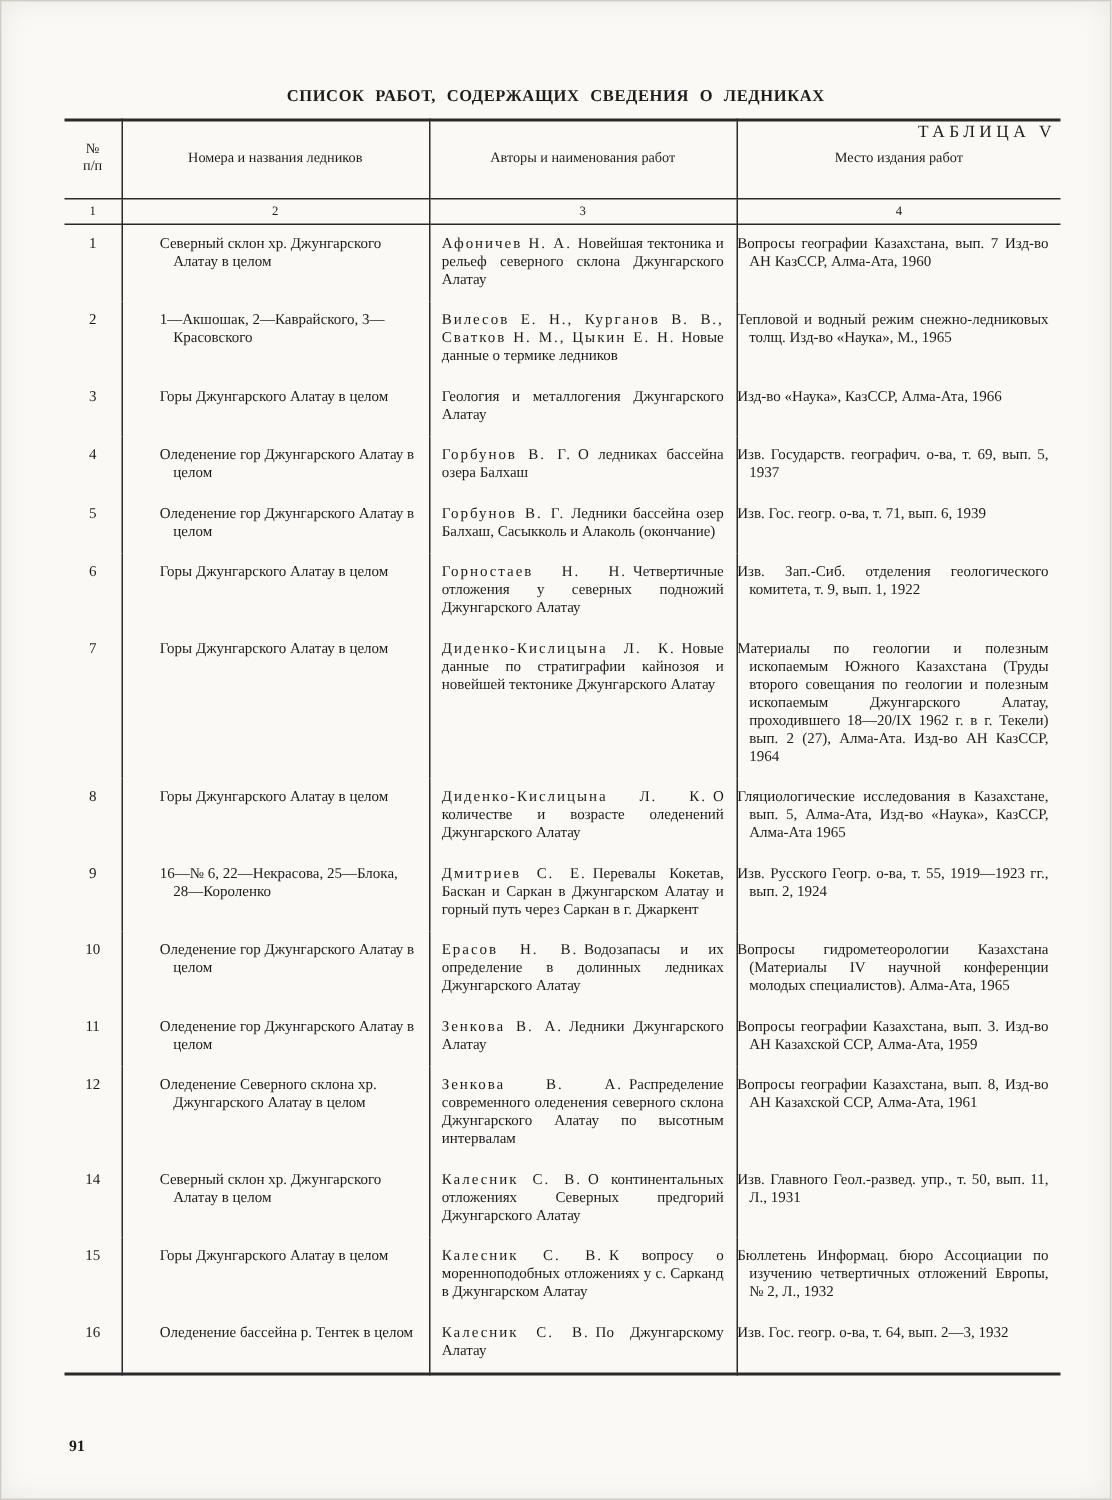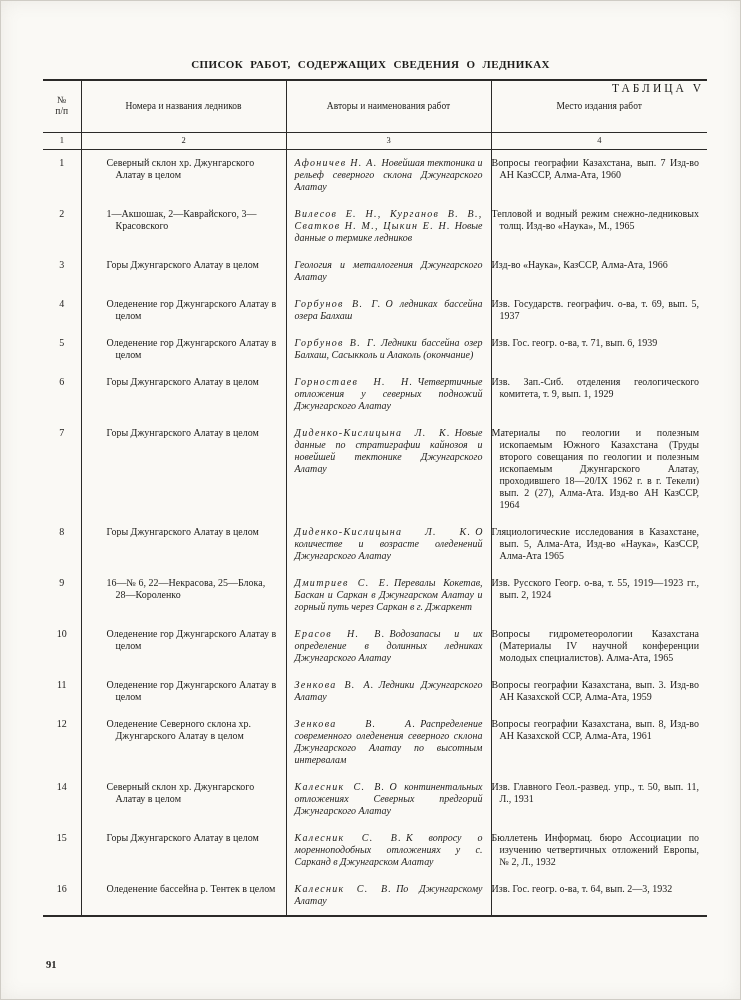--- a/index.html
+++ b/index.html
@@ -61,21 +61,21 @@
   }
   tbody td.c1 {
     text-align: center;
     padding-left: 2px; padding-right: 2px;
     font-size: 10px;
   }
   tbody td.c2 {
     padding-left: 34px; text-indent: -9px;
     text-align: left;
   }
-  tbody td.c3 { text-align: justify; font-style: italic; }
+  tbody td.c3 { text-align: justify; }
   tbody td.c4 {
     text-align: justify;
     text-indent: -8px;
   }
   .author {
     letter-spacing: 1.3px;
   }
   .author:not(:empty) { margin-right: 4px; }
   .page-number {
     position: absolute; top: 958px; left: 45px;
@@ -148,21 +148,21 @@
     <td class="c1 vr1">5</td>
     <td class="c2 vr2">Оледенение гор Джунгарского Алатау в целом</td>
     <td class="c3 vr3"><span class="author">Горбунов В. Г.</span><span>Ледники бассейна озер Балхаш, Сасыкколь и Алаколь (окончание)</span></td>
     <td class="c4">Изв. Гос. геогр. о-ва, т. 71, вып. 6, 1939</td>
   </tr>
 
   <tr>
     <td class="c1 vr1">6</td>
     <td class="c2 vr2">Горы Джунгарского Алатау в целом</td>
     <td class="c3 vr3"><span class="author">Горностаев Н. Н.</span><span>Четвертичные отложения у северных подножий Джунгарского Алатау</span></td>
-    <td class="c4">Изв. Зап.-Сиб. отделения геологического комитета, т. 9, вып. 1, 1929</td>
+    <td class="c4">Изв. Зап.-Сиб. отделения геологического комитета, т. 9, вып. 1, 1922</td>
   </tr>
 
   <tr>
     <td class="c1 vr1">7</td>
     <td class="c2 vr2">Горы Джунгарского Алатау в целом</td>
     <td class="c3 vr3"><span class="author">Диденко-Кислицына Л. К.</span><span>Новые данные по стратиграфии кайнозоя и новейшей тектонике Джунгарского Алатау</span></td>
     <td class="c4">Материалы по геологии и полезным ископаемым Южного Казахстана (Труды второго совещания по геологии и полезным ископаемым Джунгарского Алатау, проходившего 18—20/IX 1962 г. в г. Текели) вып. 2 (27), Алма-Ата. Изд-во АН КазССР, 1964</td>
   </tr>
 
   <tr>

